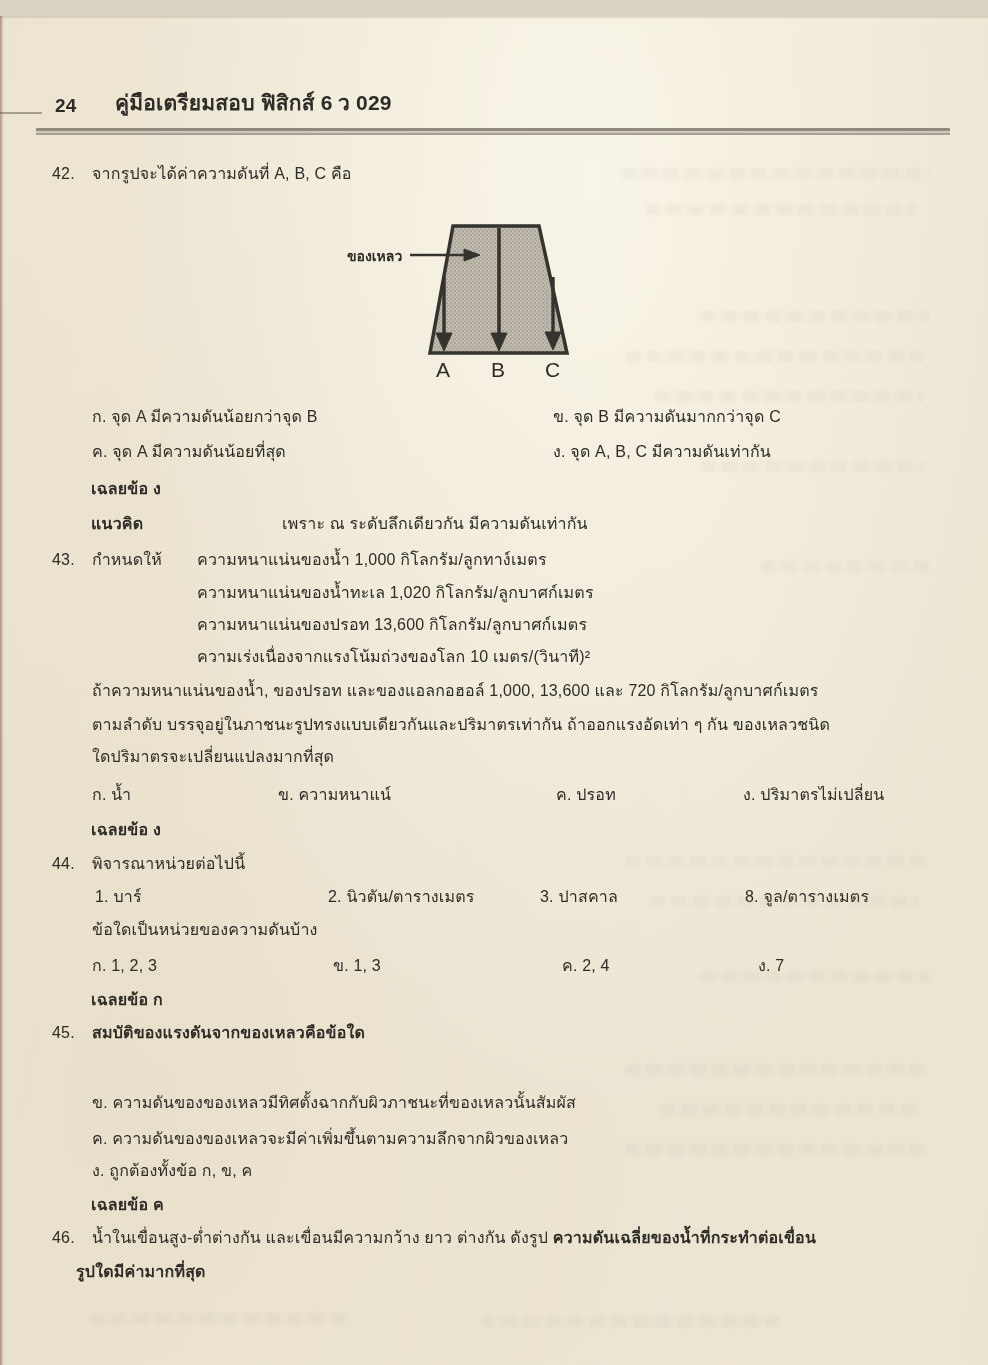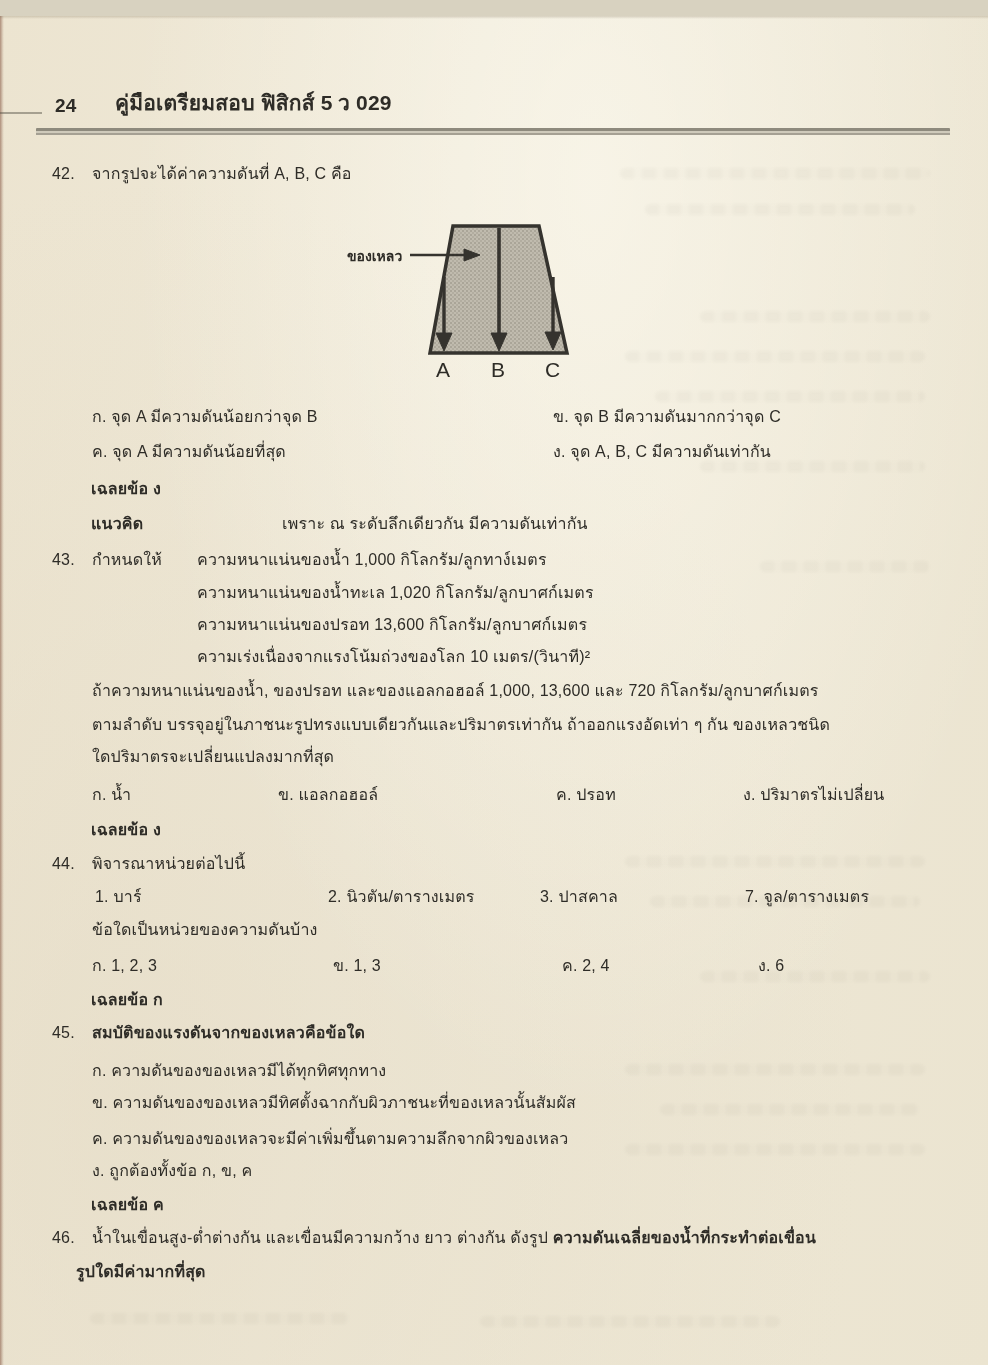--- a/index.html
+++ b/index.html
@@ -57,21 +57,21 @@
 </style>
 </head>
 <body>
 
 <div class="page">
   <div class="edge-left"></div>
   <div class="edge-top"></div>
   <div class="pageno-dash"></div>
 
   <span class="line b" style="left:55px;top:78px;font-size:19px;">24</span>
-  <span class="line b" style="left:115px;top:74px;font-size:21px;">คู่มือเตรียมสอบ ฟิสิกส์ 5</span>
+  <span class="line b" style="left:115px;top:74px;font-size:21px;">คู่มือเตรียมสอบ ฟิสิกส์ 6</span>
   <span class="line b" style="left:338px;top:74px;font-size:21px;">ว 029</span>
   <div class="rule"></div>
 
   <span class="line" style="left:52px;top:148px;">42.</span>
   <span class="line" style="left:92px;top:148px;">จากรูปจะได้ค่าความดันที่ A, B, C คือ</span>
 
   <svg class="fig" viewBox="0 0 262 176" width="262" height="176">
     <defs>
       <pattern id="stipple" width="4" height="4" patternUnits="userSpaceOnUse">
         <rect width="4" height="4" fill="#c0bbae"></rect>
@@ -117,41 +117,40 @@
   <span class="line" style="left:52px;top:534px;">43.</span>
   <span class="line" style="left:92px;top:534px;">กำหนดให้</span>
   <span class="line" style="left:197px;top:534px;">ความหนาแน่นของน้ำ 1,000 กิโลกรัม/ลูกทาง์เมตร</span>
   <span class="line" style="left:197px;top:567px;">ความหนาแน่นของน้ำทะเล 1,020 กิโลกรัม/ลูกบาศก์เมตร</span>
   <span class="line" style="left:197px;top:599px;">ความหนาแน่นของปรอท 13,600 กิโลกรัม/ลูกบาศก์เมตร</span>
   <span class="line" style="left:197px;top:631px;">ความเร่งเนื่องจากแรงโน้มถ่วงของโลก 10 เมตร/(วินาที)²</span>
   <span class="line" style="left:92px;top:665px;">ถ้าความหนาแน่นของน้ำ, ของปรอท และของแอลกอฮอล์ 1,000, 13,600 และ 720 กิโลกรัม/ลูกบาศก์เมตร</span>
   <span class="line" style="left:92px;top:699px;">ตามลำดับ บรรจุอยู่ในภาชนะรูปทรงแบบเดียวกันและปริมาตรเท่ากัน ถ้าออกแรงอัดเท่า ๆ กัน ของเหลวชนิด</span>
   <span class="line" style="left:92px;top:731px;">ใดปริมาตรจะเปลี่ยนแปลงมากที่สุด</span>
   <span class="line" style="left:92px;top:769px;">ก. น้ำ</span>
-  <span class="line" style="left:278px;top:769px;">ข. แอลกอฮอล์</span>
+  <span class="line" style="left:278px;top:769px;">ข. ความหนาแน์</span>
   <span class="line" style="left:556px;top:769px;">ค. ปรอท</span>
   <span class="line" style="left:743px;top:769px;">ง. ปริมาตรไม่เปลี่ยน</span>
   <span class="line b" style="left:91px;top:804px;">เฉลยข้อ ง</span>
 
   <span class="line" style="left:52px;top:838px;">44.</span>
   <span class="line" style="left:92px;top:838px;">พิจารณาหน่วยต่อไปนี้</span>
   <span class="line" style="left:95px;top:871px;">1. บาร์</span>
   <span class="line" style="left:328px;top:871px;">2. นิวตัน/ตารางเมตร</span>
   <span class="line" style="left:540px;top:871px;">3. ปาสคาล</span>
-  <span class="line" style="left:745px;top:871px;">7. จูล/ตารางเมตร</span>
+  <span class="line" style="left:745px;top:871px;">8. จูล/ตารางเมตร</span>
   <span class="line" style="left:92px;top:904px;">ข้อใดเป็นหน่วยของความดันบ้าง</span>
   <span class="line" style="left:92px;top:940px;">ก. 1, 2, 3</span>
   <span class="line" style="left:333px;top:940px;">ข. 1, 3</span>
   <span class="line" style="left:562px;top:940px;">ค. 2, 4</span>
-  <span class="line" style="left:758px;top:940px;">ง. 6</span>
+  <span class="line" style="left:758px;top:940px;">ง. 7</span>
   <span class="line b" style="left:91px;top:974px;">เฉลยข้อ ก</span>
 
   <span class="line" style="left:52px;top:1007px;">45.</span>
   <span class="line b" style="left:92px;top:1007px;">สมบัติของแรงดันจากของเหลวคือข้อใด</span>
-  <span class="line" style="left:92px;top:1045px;">ก. ความดันของของเหลวมีได้ทุกทิศทุกทาง</span>
   <span class="line" style="left:92px;top:1077px;">ข. ความดันของของเหลวมีทิศตั้งฉากกับผิวภาชนะที่ของเหลวนั้นสัมผัส</span>
   <span class="line" style="left:92px;top:1113px;">ค. ความดันของของเหลวจะมีค่าเพิ่มขึ้นตามความลึกจากผิวของเหลว</span>
   <span class="line" style="left:92px;top:1145px;">ง. ถูกต้องทั้งข้อ ก, ข, ค</span>
   <span class="line b" style="left:91px;top:1179px;">เฉลยข้อ ค</span>
 
   <span class="line" style="left:52px;top:1212px;">46.</span>
   <span class="line" style="left:92px;top:1212px;"><span>น้ำในเขื่อนสูง-ต่ำต่างกัน และเขื่อนมีความกว้าง ยาว ต่างกัน ดังรูป </span><span class="b">ความดันเฉลี่ยของน้ำที่กระทำต่อเขื่อน</span></span>
   <span class="line b" style="left:76px;top:1246px;">รูปใดมีค่ามากที่สุด</span>
 
   <div class="smudge" style="left:620px;top:152px;width:310px;"></div>

